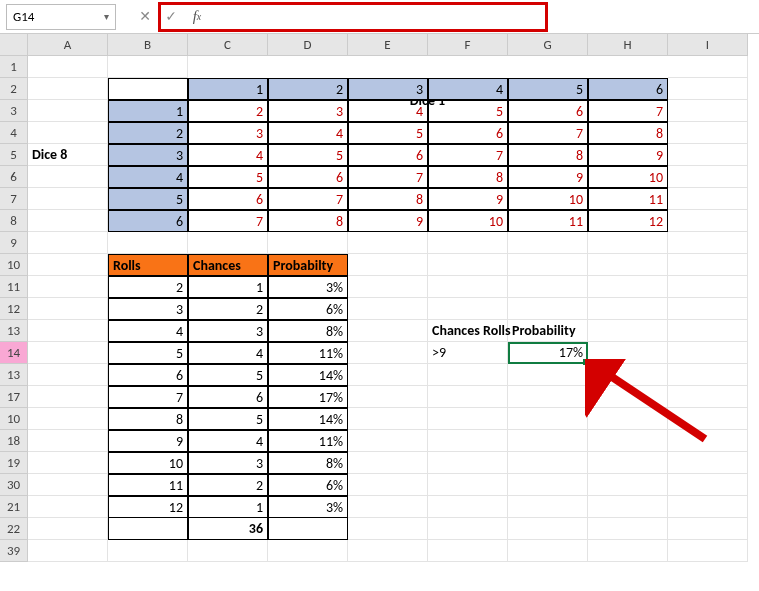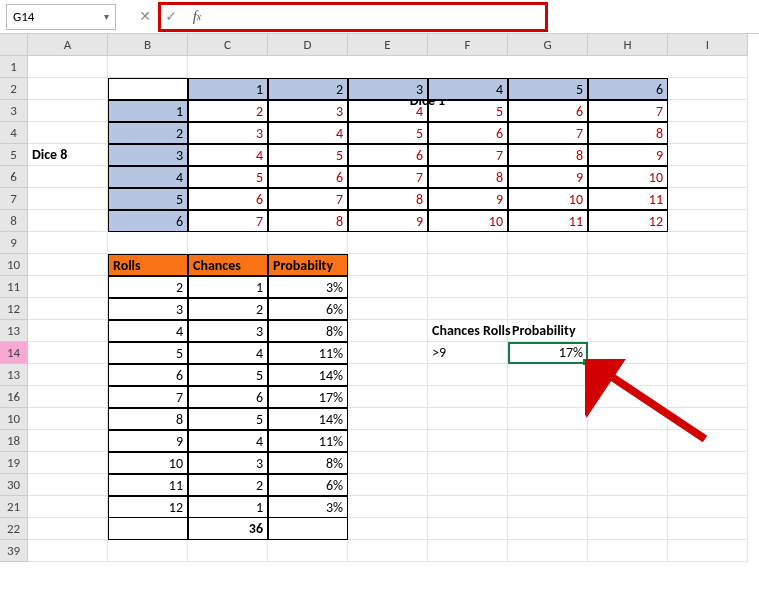--- a/index.html
+++ b/index.html
@@ -321,21 +321,21 @@
   <div class="cell"></div>
   <div class="cell tb right">6</div>
   <div class="cell tb right">5</div>
   <div class="cell tb right">14%</div>
   <div class="cell"></div>
     <div class="cell"></div>
     <div class="cell"></div>
     <div class="cell"></div>
     <div class="cell"></div>
 
-  <div class="rowhdr">16</div>
+  <div class="rowhdr">17</div>
   <div class="cell"></div>
   <div class="cell tb right">7</div>
   <div class="cell tb right">6</div>
   <div class="cell tb right">17%</div>
   <div class="cell"></div>
     <div class="cell"></div>
     <div class="cell"></div>
     <div class="cell"></div>
     <div class="cell"></div>
 

